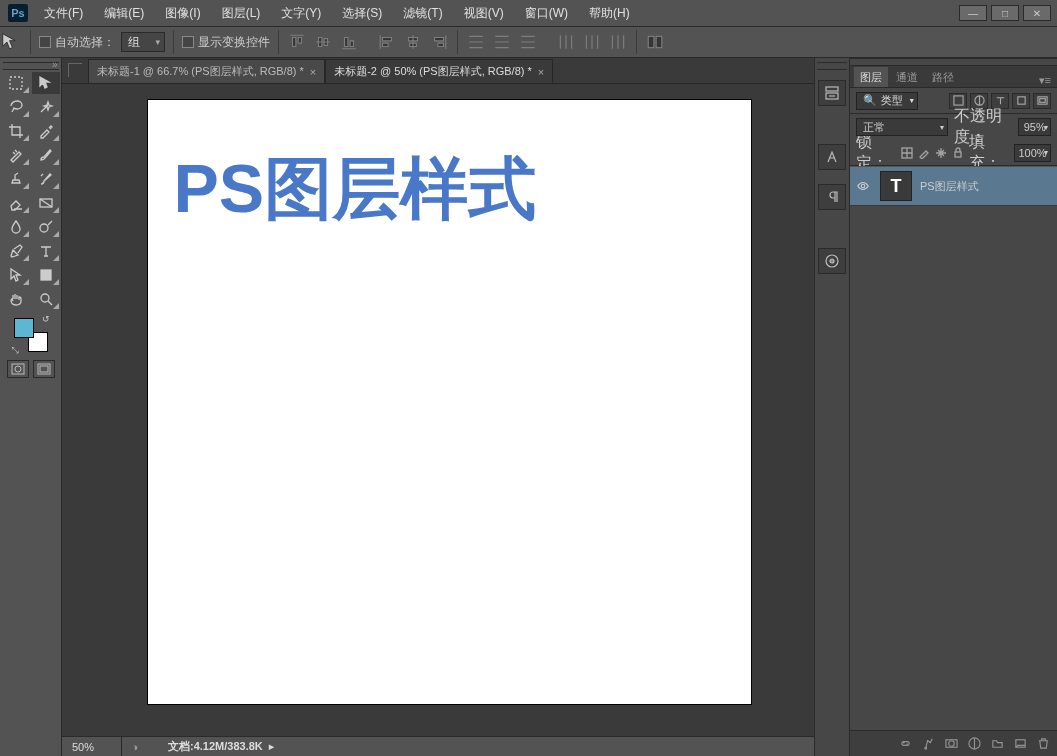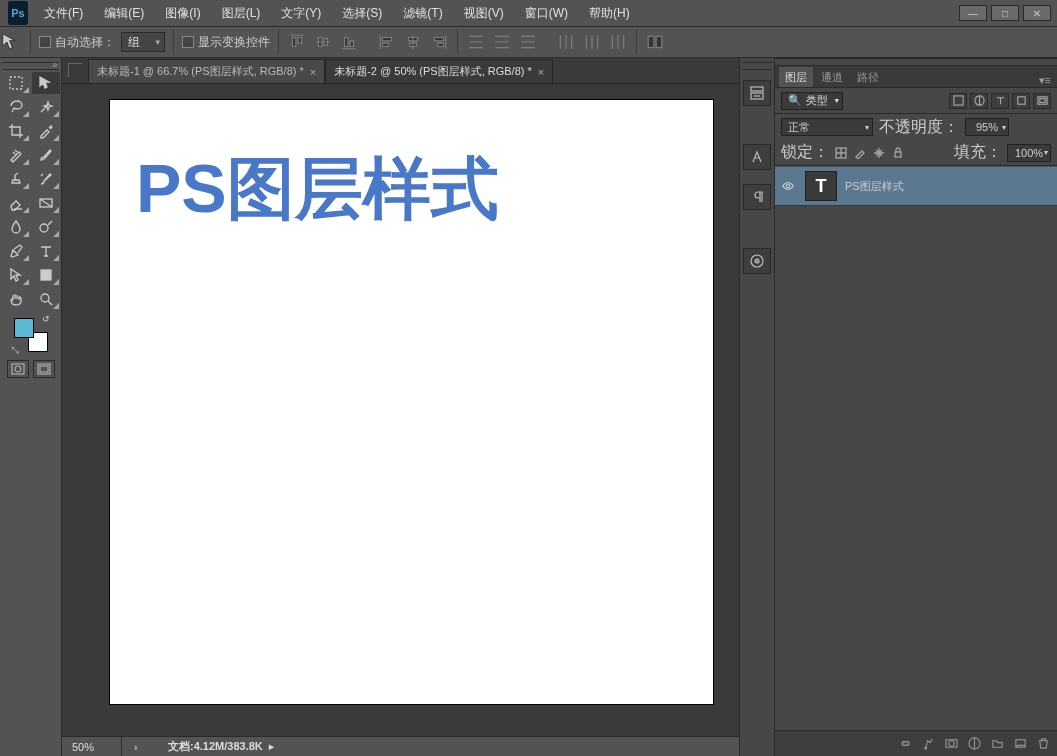--- a/index.html
+++ b/index.html
@@ -1,20 +1,20 @@
 <!DOCTYPE html>
 <html><head>
 <meta charset="utf-8">
 <style>
 * { margin: 0; padding: 0; box-sizing: border-box; font-family: "Microsoft YaHei", "SimSun", sans-serif; user-select: none; }
 body { width: 1057px; height: 756px; background: #535353; overflow: hidden; color: #ccc; font-size: 12px; }
 
 
 .titlebar { height: 26px; background: #535353; display: flex; align-items: center; padding-left: 8px; }
-.ps-logo { width: 20px; height: 24px; background: #0a1e2e; color: #5ba3d8; font-weight: bold; font-size: 11px; display: flex; align-items: center; justify-content: center; border-radius: 2px; margin-right: 10px; }
+.ps-logo { width: 20px; height: 18px; background: #0a1e2e; color: #5ba3d8; font-weight: bold; font-size: 11px; display: flex; align-items: center; justify-content: center; border-radius: 2px; margin-right: 10px; }
 .menubar { display: flex; gap: 9px; flex: 1; }
 .menu-item { padding: 4px 6px; color: #e0e0e0; cursor: pointer; font-size: 12px; }
 .win-controls { display: flex; gap: 4px; margin-right: 6px; }
 .win-btn { width: 28px; height: 16px; background: #6a6a6a; border: 1px solid #2a2a2a; display: flex; align-items: center; justify-content: center; color: #ccc; font-size: 10px; }
 
 
 .optbar { height: 32px; background: #535353; border-top: 1px solid #2a2a2a; border-bottom: 1px solid #2a2a2a; display: flex; align-items: center; gap: 6px; }
 .opt-move { width: 22px; height: 22px; display: flex; align-items: center; justify-content: center; }
 .opt-sep { width: 1px; height: 24px; background: #3a3a3a; margin: 0 2px; }
 .opt-check { display: flex; align-items: center; gap: 4px; }
@@ -53,21 +53,21 @@
 .canvas-wrap { flex: 1; display: flex; align-items: flex-start; justify-content: center; padding: 16px 8px 8px 30px; position:relative;}
 .canvas { width: 603px; height: 604px; background: #fff; box-shadow: 0 0 0 1px #000; }
 .canvas-text { color: #4978c8; font-size: 68px; font-weight: 700; padding: 44px 0 0 26px; letter-spacing: 0px; font-family:"Microsoft YaHei",sans-serif;}
 .statusbar { height: 20px; background: #535353; border-top: 1px solid #2a2a2a; display: flex; align-items: center; font-size: 11px; }
 .statusbar .zoom { width: 60px; padding-left: 10px; border-right: 1px solid #2a2a2a; height: 100%; display:flex;align-items:center; color:#ddd;}
 .statusbar .gear { width: 26px; display:flex;align-items:center;justify-content:center; color:#999;}
 .statusbar .docinfo { padding-left: 20px; color:#ddd;font-weight:bold;}
 .statusbar .arrow { margin-left: 6px; color:#ddd;}
 
 
-.rightdock { width: 318px; display: flex; background: #474747;}
+.rightdock { width: 243px; display: flex; background: #474747;}
 .dock-strip { width: 36px; background: #474747; border-left: 1px solid #2a2a2a; border-right: 1px solid #2a2a2a; padding-top: 22px; display:flex;flex-direction:column;align-items:center;gap:14px;}
 .strip-grip{width:30px;height:8px;border-top:1px solid #2a2a2a;border-bottom:1px solid #2a2a2a;position:absolute;top:4px;}
 .strip-icon { width: 28px; height: 26px; background: #3e3e3e; border: 1px solid #2a2a2a; display:flex;align-items:center;justify-content:center;}
 .strip-icon svg{width:16px;height:16px;stroke:#bbb;fill:none;stroke-width:1.2;}
 .strip-gap{height:10px;}
 
 .panels { flex: 1; background: #474747; display: flex; flex-direction: column;}
 .panel-grip{height:8px;border-top:1px solid #2a2a2a;border-bottom:1px solid #2a2a2a;}
 .panel-tabs { height: 22px; display: flex; align-items: flex-end; padding-left: 4px; gap: 2px; background: #3a3a3a; border-bottom:1px solid #2a2a2a;}
 .ptab { height: 20px; padding: 0 6px; font-size: 11px; color: #999; display:flex;align-items:center; cursor:pointer;}

